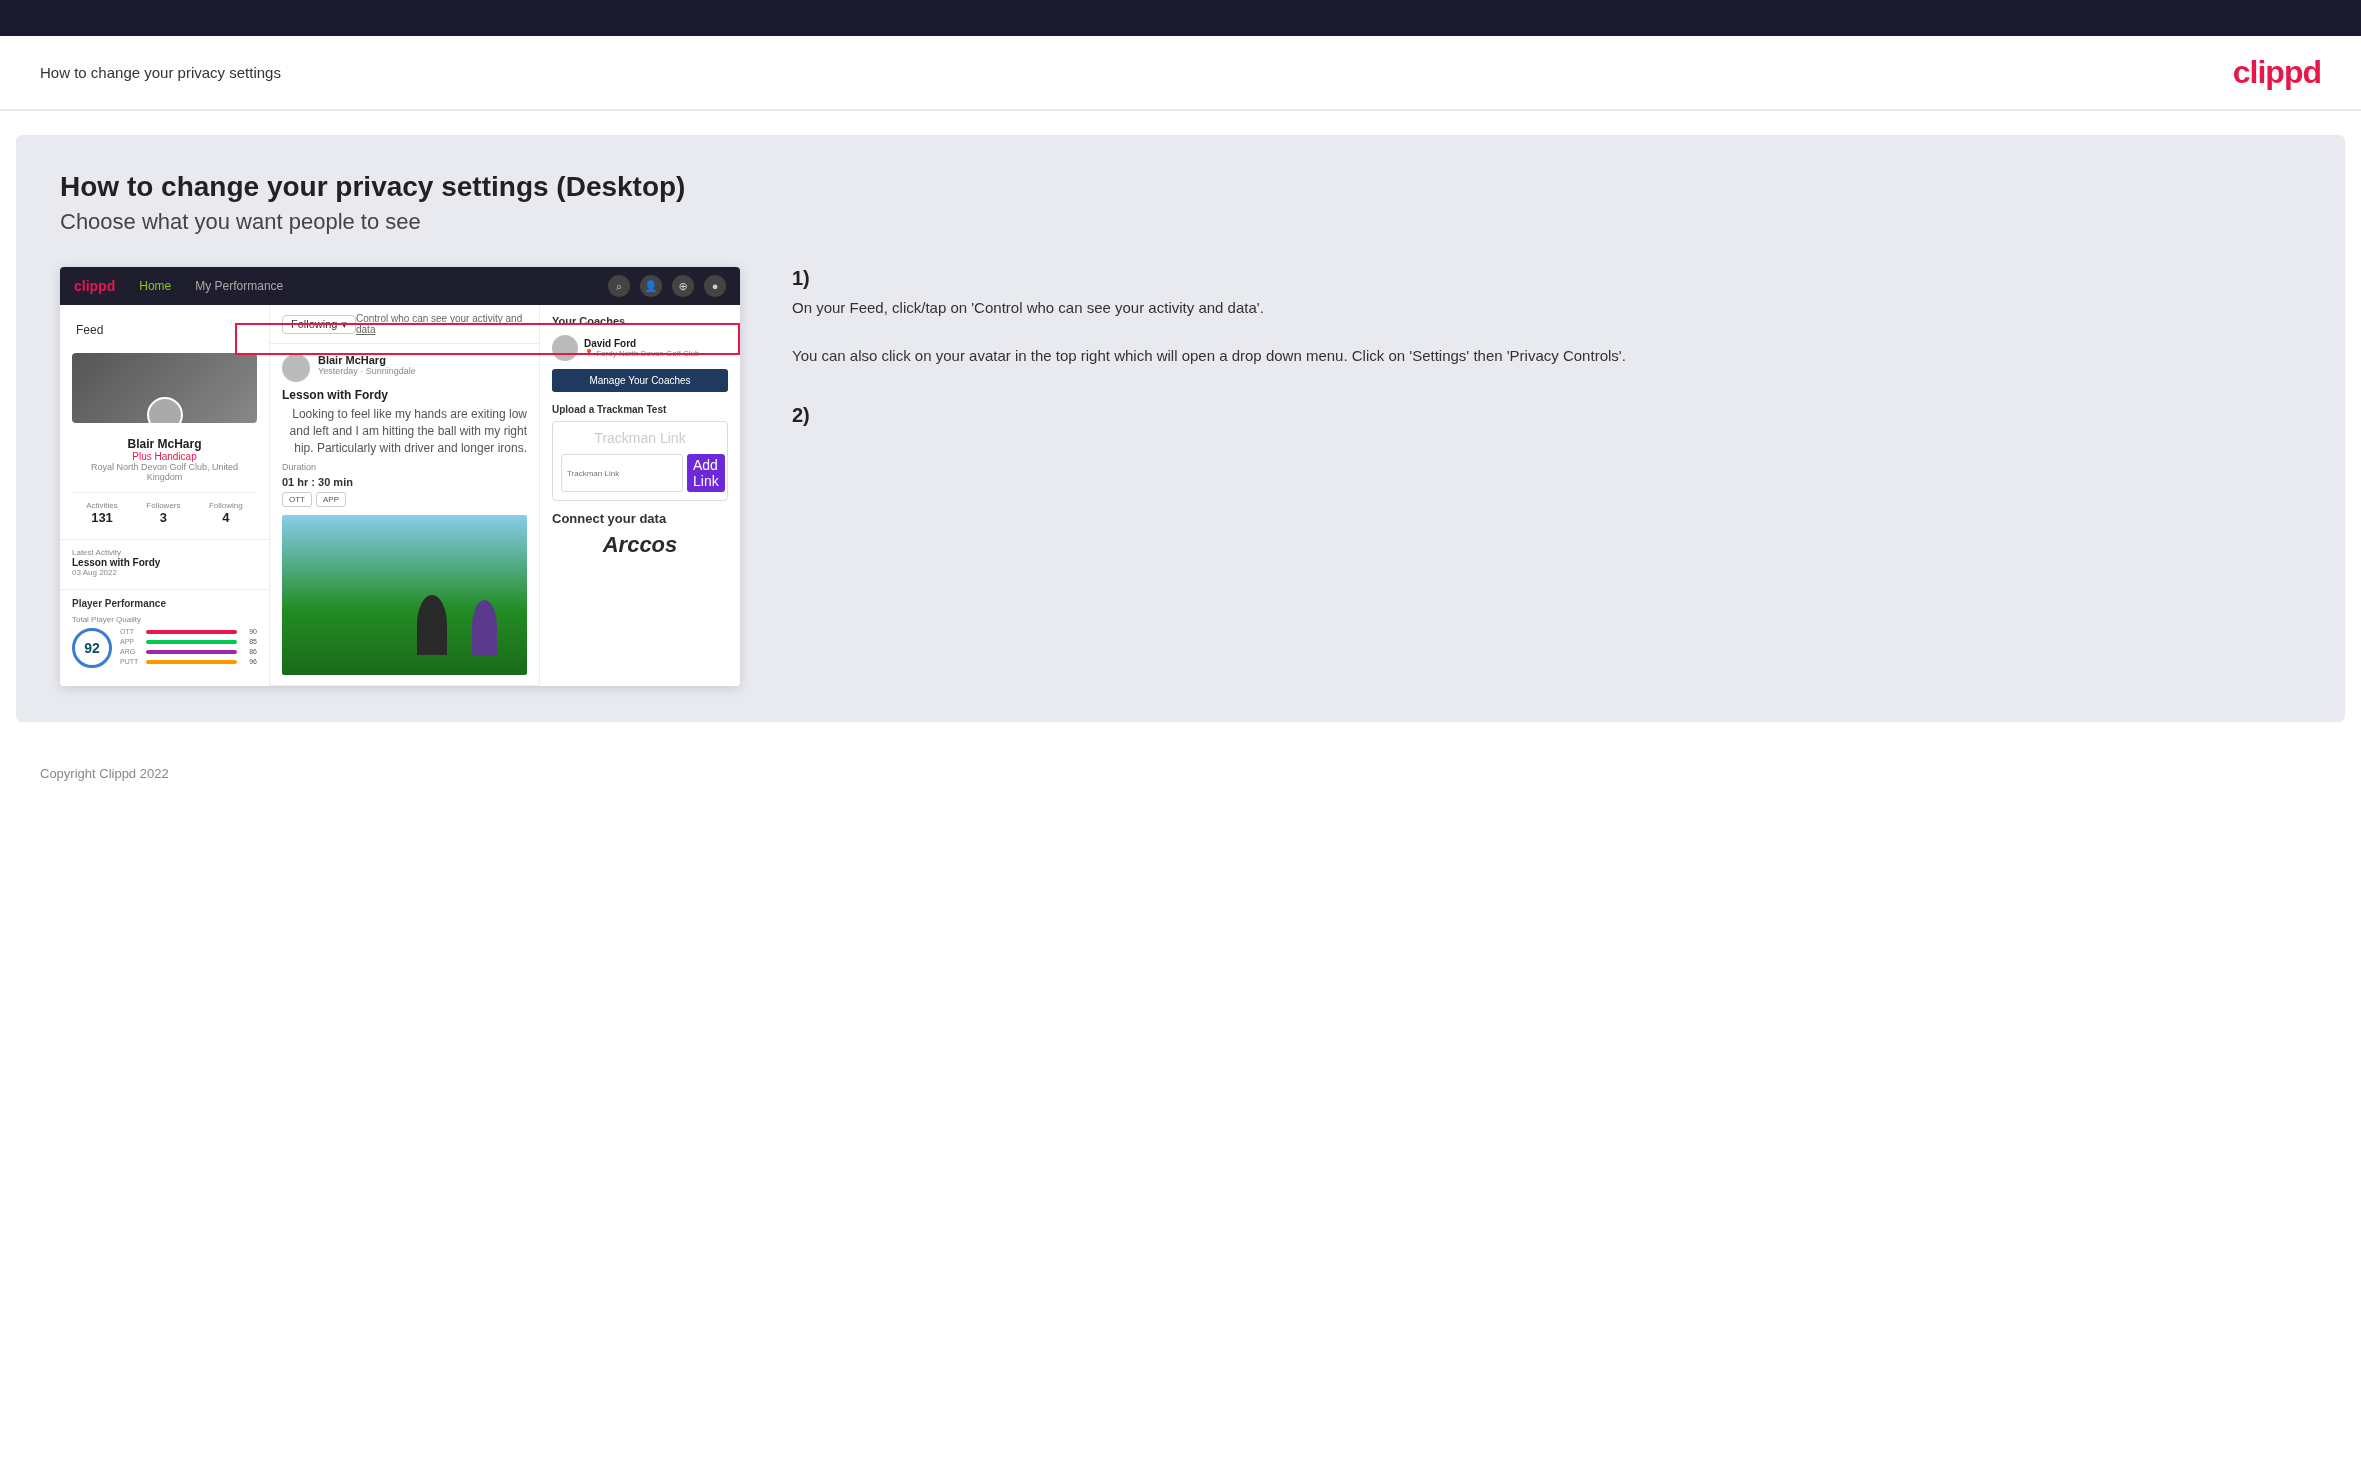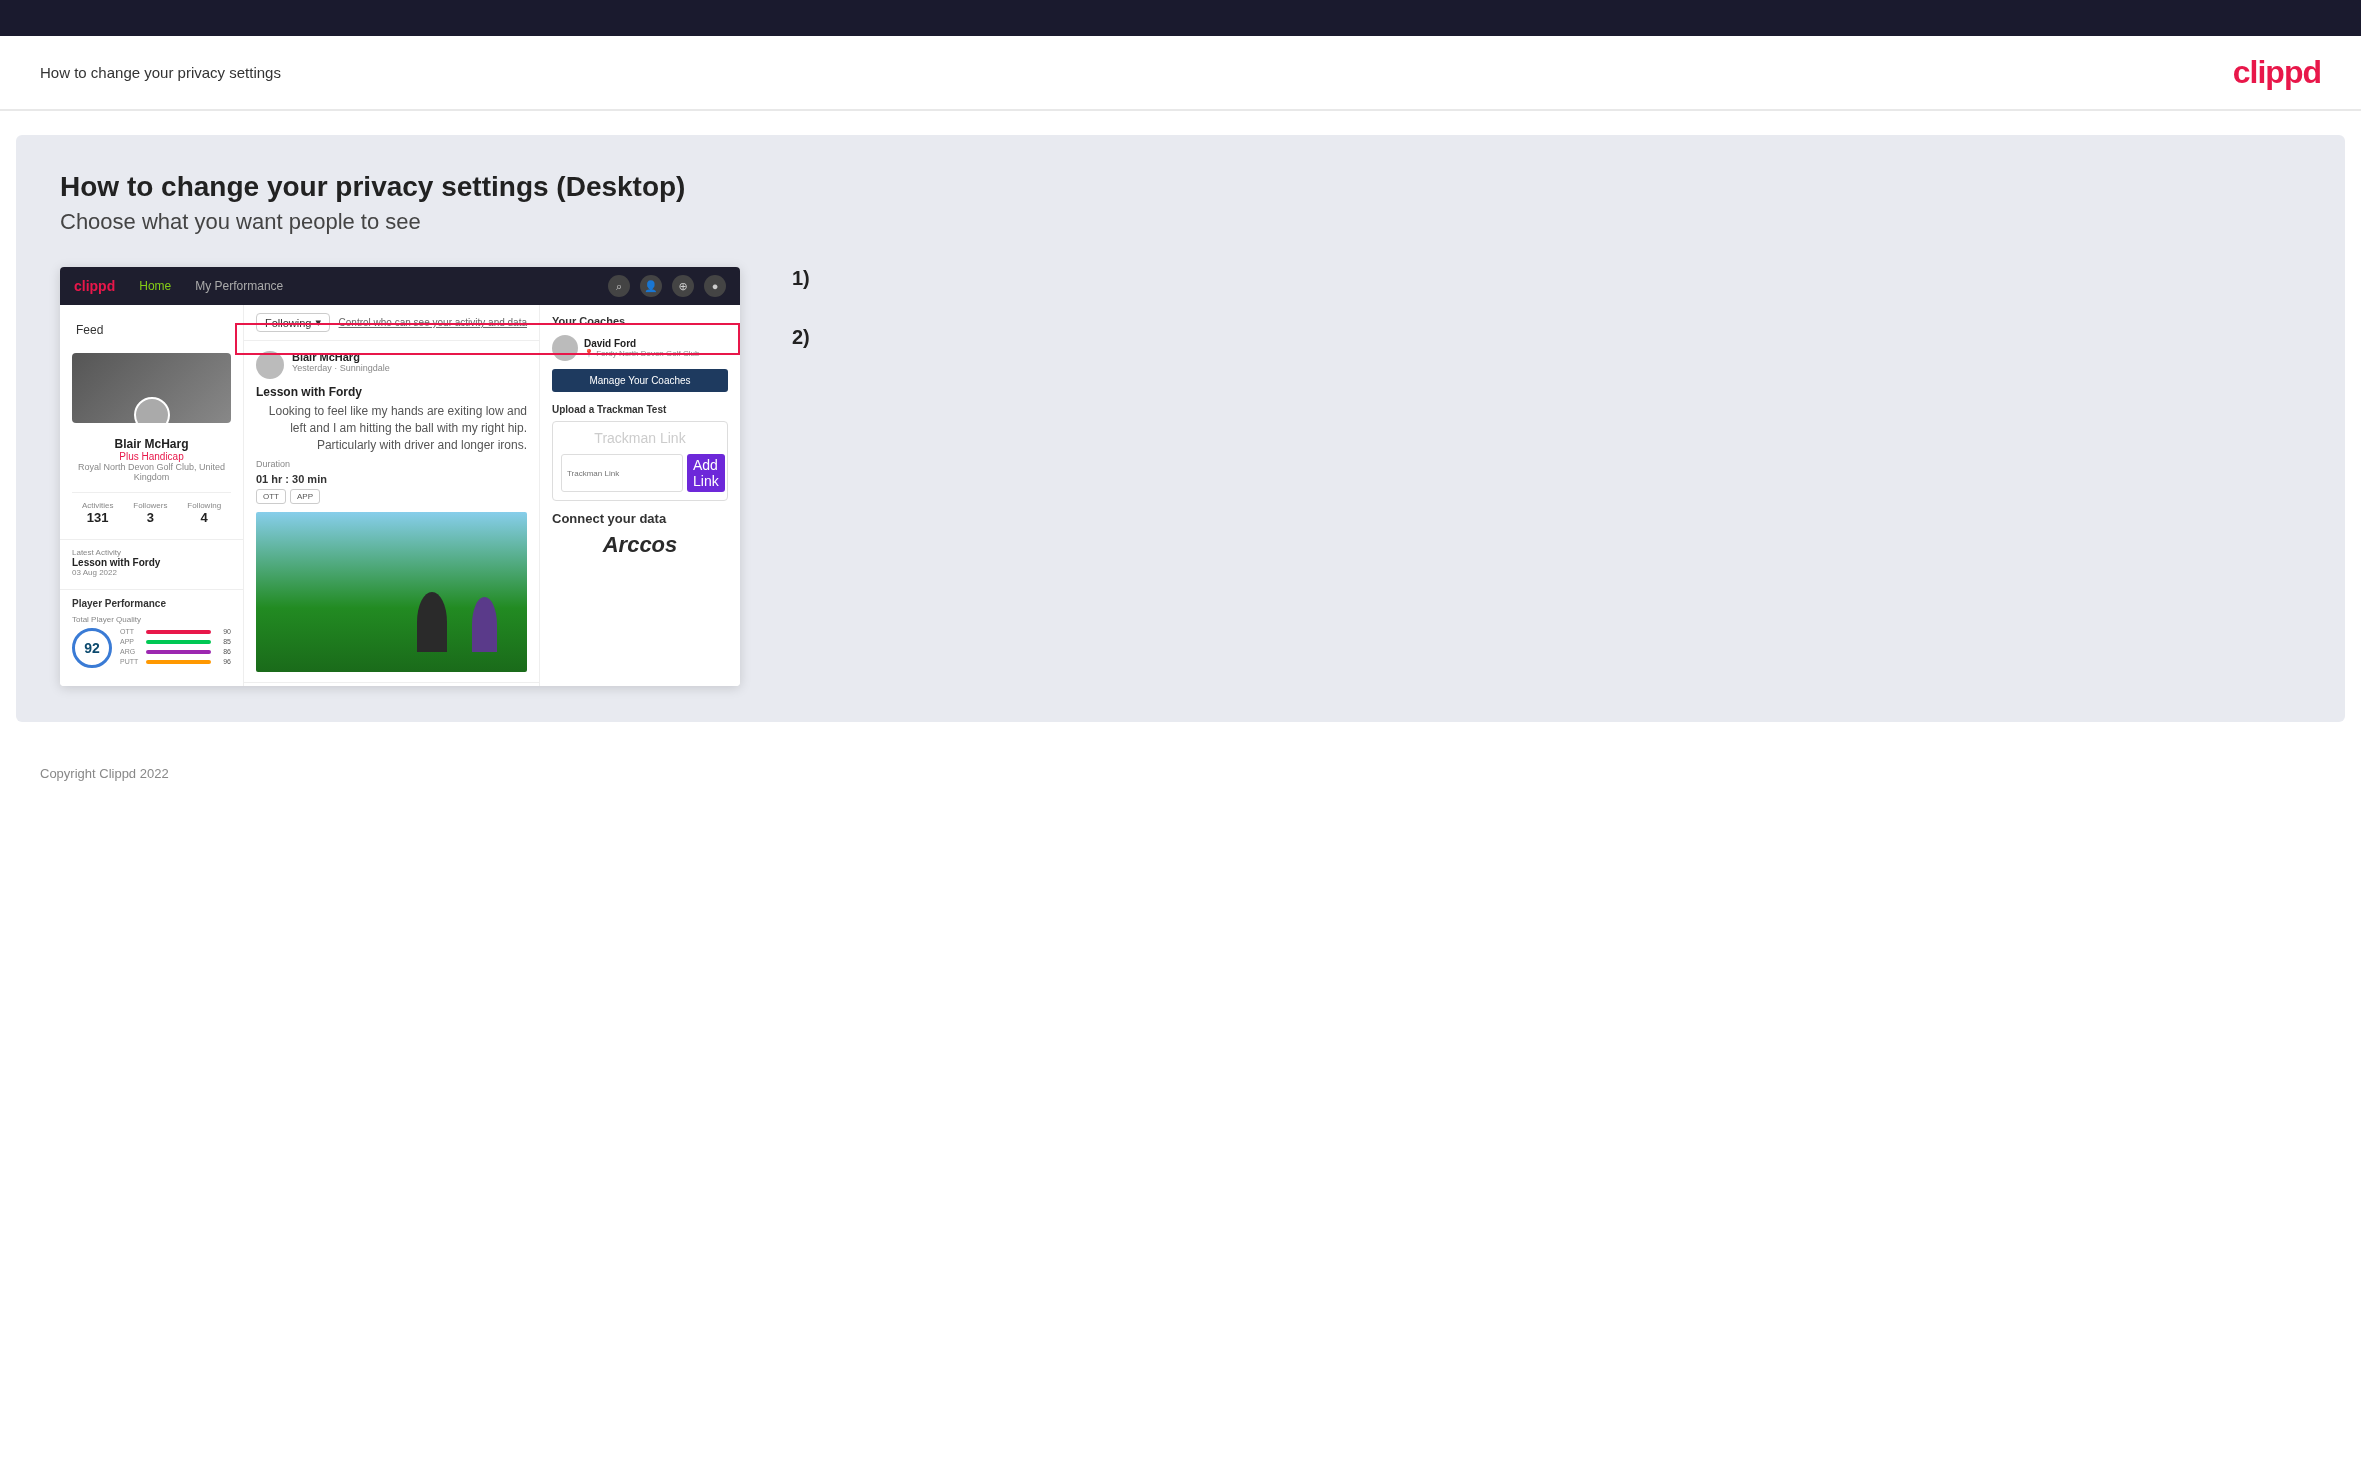--- a/index.html
+++ b/index.html
@@ -101,21 +101,21 @@
       font-size: 11px;
     }
 
     
     .app-body {
       display: flex;
     }
 
     
     .app-sidebar {
-      width: 184px;
+      width: 210px;
       flex-shrink: 0;
       background: #fff;
       border-right: 1px solid #eee;
       padding: 10px 0;
     }
     .app-feed-tab {
       padding: 8px 16px;
       font-size: 12px;
       color: #333;
       font-weight: 500;
@@ -667,20 +667,24 @@
 
         </div>
       </div>
 
       <div class="red-highlight"></div>
     </div>
 
     <div class="instructions-col">
       <div class="instruction-item">
         <div class="instruction-num">1)</div>
+        <div class="instruction-text">
+          On your Feed, click/tap on 'Control who can see your activity and data'.<br><br>
+          You can also click on your avatar in the top right which will open a drop down menu. Click on 'Settings' then 'Privacy Controls'.
+        </div>
       </div>
       <div class="instruction-item">
         <div class="instruction-num">2)</div>
       </div>
     </div>
 
   </div>
 </div>
 
 <div class="footer">

